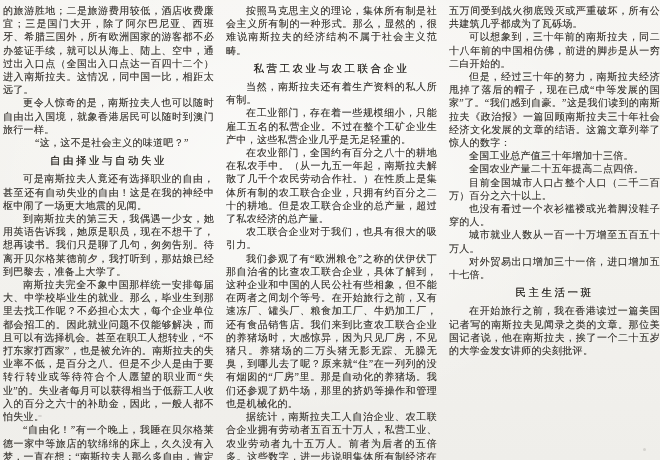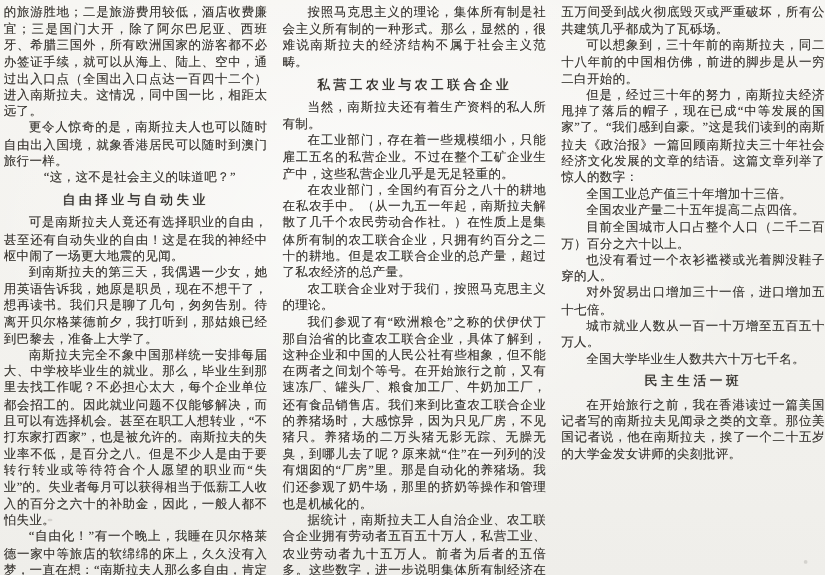--- a/index.html
+++ b/index.html
@@ -80,35 +80,34 @@
         <p class="indent">到南斯拉夫的第三天，我偶遇一少女，她用英语告诉我，她原是职员，现在不想干了，想再读书。我们只是聊了几句，匆匆告别。待离开贝尔格莱德前夕，我打听到，那姑娘已经到巴黎去，准备上大学了。</p>
         <p class="indent">南斯拉夫完全不象中国那样统一安排每届大、中学校毕业生的就业。那么，毕业生到那里去找工作呢？不必担心太大，每个企业单位都会招工的。因此就业问题不仅能够解决，而且可以有选择机会。甚至在职工人想转业，“不打东家打西家”，也是被允许的。南斯拉夫的失业率不低，是百分之八。但是不少人是由于要转行转业或等待符合个人愿望的职业而“失业”的。失业者每月可以获得相当于低薪工人收入的百分之六十的补助金，因此，一般人都不怕失业。</p>
         <p class="indent">“自由化！”有一个晚上，我睡在贝尔格莱德一家中等旅店的软绵绵的床上，久久没有入梦，一直在想：“南斯拉夫人那么多自由，肯定是‘资产阶级自由化’的产物吧。”</p>
       </div>
     <div class="col">
         <p class="indent">按照马克思主义的理论，集体所有制是社会主义所有制的一种形式。那么，显然的，很难说南斯拉夫的经济结构不属于社会主义范畴。</p>
         <h3 class="heading" style="color: rgb(46, 43, 39);">私营工农业与农工联合企业</h3>
         <p class="indent">当然，南斯拉夫还有着生产资料的私人所有制。</p>
         <p class="indent">在工业部门，存在着一些规模细小，只能雇工五名的私营企业。不过在整个工矿企业生产中，这些私营企业几乎是无足轻重的。</p>
         <p class="indent">在农业部门，全国约有百分之八十的耕地在私农手中。（从一九五一年起，南斯拉夫解散了几千个农民劳动合作社。）在性质上是集体所有制的农工联合企业，只拥有约百分之二十的耕地。但是农工联合企业的总产量，超过了私农经济的总产量。</p>
-        <p class="indent">农工联合企业对于我们，按照马克思主义的理论。</p>
+        <p class="indent">农工联合企业对于我们，也具有很大的吸引力。</p>
         <p class="indent">我们参观了有“欧洲粮仓”之称的伏伊伏丁那自治省的比查农工联合企业，具体了解到，这种企业和中国的人民公社有些相象，但不能在两者之间划个等号。在开始旅行之前，又有速冻厂、罐头厂、粮食加工厂、牛奶加工厂，还有食品销售店。我们来到比查农工联合企业的养猪场时，大感惊异，因为只见厂房，不见猪只。养猪场的二万头猪无影无踪、无臊无臭，到哪儿去了呢？原来就“住”在一列列的没有烟囱的“厂房”里。那是自动化的养猪场。我们还参观了奶牛场，那里的挤奶等操作和管理也是机械化的。</p>
         <p class="indent">据统计，南斯拉夫工人自治企业、农工联合企业拥有劳动者五百五十万人，私营工业、农业劳动者九十五万人。前者为后者的五倍多。这些数字，进一步说明集体所有制经济在整个国民经济中占了压倒优势，进一步说明了南斯拉夫经济的社会主义性质。</p>
       </div>
     <div class="col">
         <p class="noindent">五万间受到战火彻底毁灭或严重破坏，所有公共建筑几乎都成为了瓦砾场。</p>
         <p class="indent">可以想象到，三十年前的南斯拉夫，同二十八年前的中国相仿佛，前进的脚步是从一穷二白开始的。</p>
         <p class="indent">但是，经过三十年的努力，南斯拉夫经济甩掉了落后的帽子，现在已成“中等发展的国家”了。“我们感到自豪。”这是我们读到的南斯拉夫《政治报》一篇回顾南斯拉夫三十年社会经济文化发展的文章的结语。这篇文章列举了惊人的数字：</p>
         <p class="indent">全国工业总产值三十年增加十三倍。</p>
         <p class="indent">全国农业产量二十五年提高二点四倍。</p>
         <p class="indent">目前全国城市人口占整个人口（二千二百万）百分之六十以上。</p>
         <p class="indent">也没有看过一个衣衫褴褛或光着脚没鞋子穿的人。</p>
+        <p class="indent">城市就业人数从一百一十万增至五百五十万人。</p>
         <p class="indent">对外贸易出口增加三十一倍，进口增加五十七倍。</p>
-        <p class="indent">城市就业人数从一百一十万增至五百五十万人。</p>
-        <p class="indent">全国大学毕业生人数共六十万七千名。</p>
         <h3 class="heading" style="color: rgb(46, 43, 39);">民主生活一斑</h3>
         <p class="indent">在开始旅行之前，我在香港读过一篇美国记者写的南斯拉夫见闻录之类的文章。那位美国记者说，他在南斯拉夫，挨了一个二十五岁的大学金发女讲师的尖刻批评。</p>
       </div>
   </div>
   <div class="speck s1"></div>
   <div class="speck s2"></div>
   <div class="speck s3"></div>
   <div class="speck s4"></div>
 </div>
 

